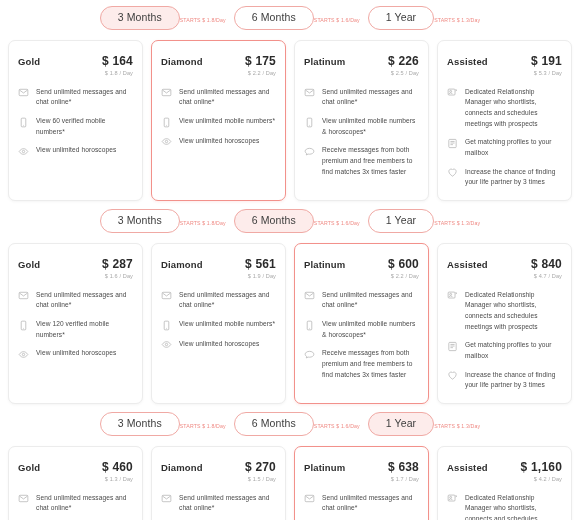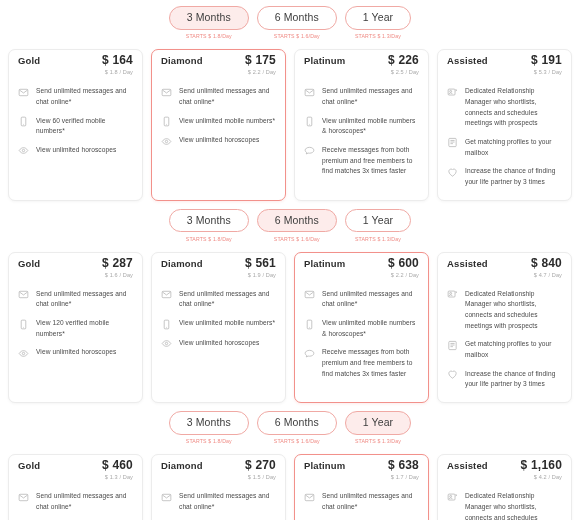--- a/index.html
+++ b/index.html
@@ -12,21 +12,21 @@
   .page { width: 580px; position: relative; }
 
   
   .toggle-row {
     display: flex;
     justify-content: center;
     align-items: flex-start;
     gap: 8px;
     padding: 6px 0 4px;
   }
-  .toggle-wrap { display: flex; flex-direction: column; align-items: center; }
+  .toggle-wrap { display: flex; align-items: center; }
   .pill {
     border: 1px solid #f0a9a4;
     border-radius: 999px;
     background: #ffffff;
     color: #3d3d3d;
     font-size: 10.5px;
     letter-spacing: .1px;
     padding: 5px 17px 6px;
     white-space: nowrap;
     line-height: 1;
@@ -46,21 +46,21 @@
     display: flex;
     gap: 8px;
     padding: 6px 8px 0;
   }
   .card {
     flex: 1 1 0;
     min-width: 0;
     background: #ffffff;
     border: 1px solid #ececec;
     border-radius: 7px;
-    padding: 4px 9px 12px;
+    padding: 14px 9px 12px;
     box-shadow: 0 1px 3px rgba(0,0,0,0.045);
     min-height: 143px;
   }
   .card.highlight { border-color: #f2918b; box-shadow: 0 1px 3px rgba(242,145,139,0.18); }
 
   .card-head {
     display: flex;
     justify-content: space-between;
     align-items: flex-start;
     margin-bottom: 11px;

